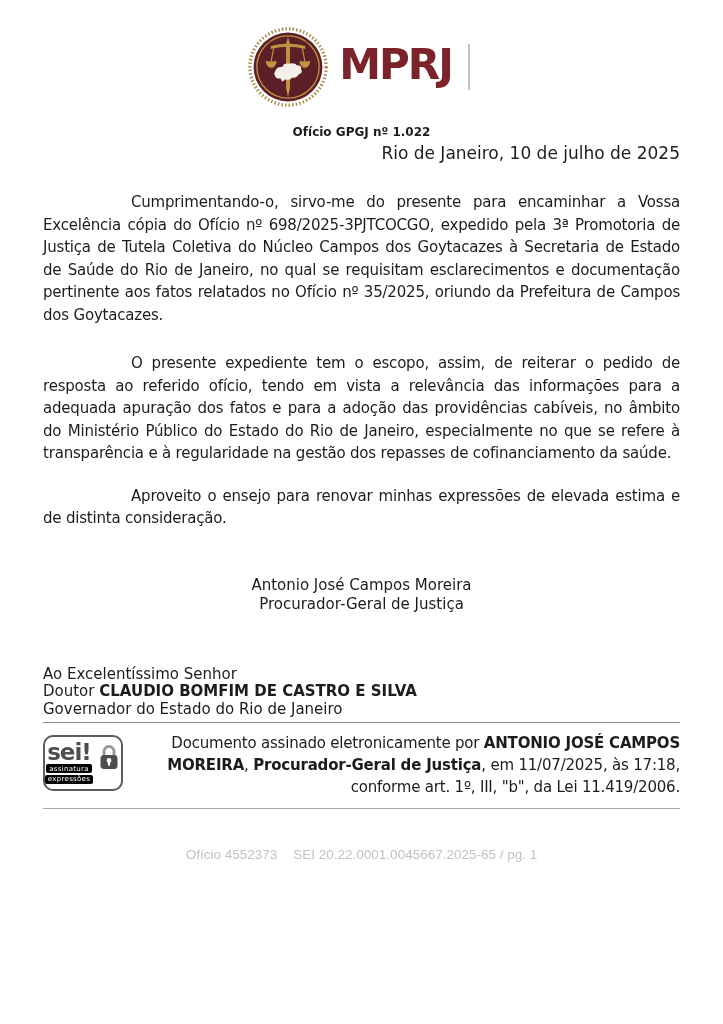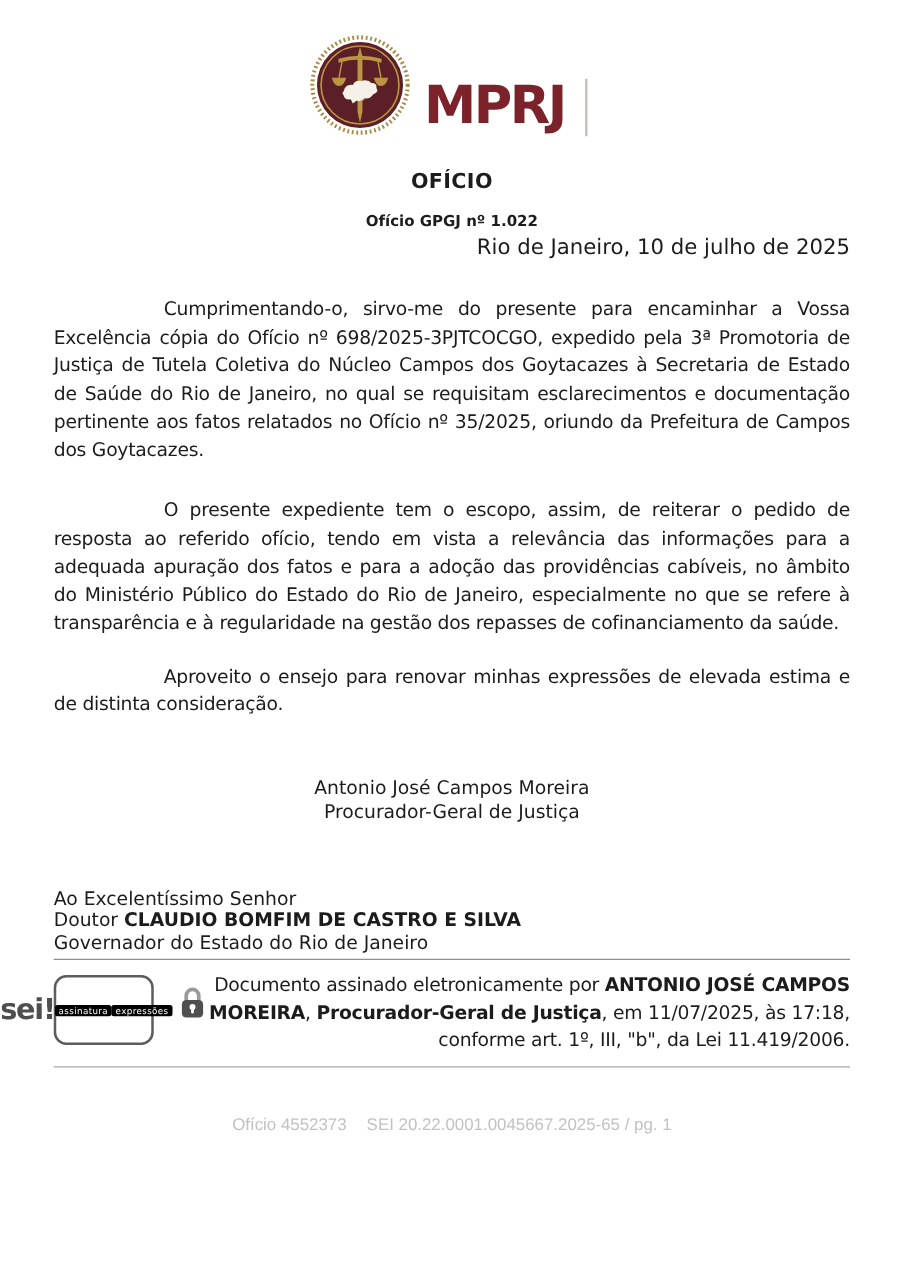--- a/index.html
+++ b/index.html
@@ -12,21 +12,21 @@
     height: 1024px;
     margin: 0 auto;
     background: #ffffff;
     padding: 25px 43px 0 43px;
     overflow: hidden;
   }
 
   
   .letterhead {
     display: flex;
-    align-items: flex-end;
+    align-items: center;
     justify-content: center;
     gap: 10px;
     height: 84px;
   }
   .seal { width: 82px; height: 82px; flex: 0 0 auto; }
   .wordmark {
     font-family: "DejaVu Sans", sans-serif;
     font-weight: 800;
     font-size: 42px;
     letter-spacing: -2px;
@@ -112,21 +112,21 @@
     height: 56px;
     border: 2.5px solid #5c5c5c;
     border-radius: 10px;
     display: flex;
     align-items: center;
     justify-content: center;
     gap: 4px;
     margin-top: 3px;
     background: #fff;
   }
-  .sei-left { display: flex; flex-direction: row; align-items: center; }
+  .sei-left { display: flex; flex-direction: column; align-items: center; }
   .sei-word {
     font-weight: bold;
     font-size: 23px;
     line-height: 0.9;
     color: #4e4e4e;
     letter-spacing: -1px;
   }
   .sei-bar {
     background: #000000;
     color: #ffffff;
@@ -174,21 +174,20 @@
         <path d="M22.5 43 L36.5 43 Q34.5 51 29.5 51 Q24.5 51 22.5 43 Z" fill="#bb9542"></path>
         <path d="M63.5 43 L77.5 43 Q75.5 51 70.5 51 Q65.5 51 63.5 43 Z" fill="#bb9542"></path>
         <rect x="45.5" y="62" width="9" height="3.2" rx="1.6" fill="#bb9542"></rect>
         <path d="M34 56 q2 -7 9 -6 q2 -5 8 -4 q7 -2 10 2 q6 0 5 5 q3 4 -3 6 q-3 5 -9 4 q-3 4 -7 2 l-4 3 l-2 -4 q-6 1 -7 -4 q-2 -2 0 -4 Z" fill="#f5f1e8"></path>
       </svg>
     </span>
     <div class="wordmark">MPRJ</div>
     <div class="head-divider"></div>
   </header>
 
-  <h1 class="doc-title">OFÍCIO</h1>
   <div class="office-ref">Ofício GPGJ nº 1.022</div>
   <div class="date-line">Rio de Janeiro, 10 de julho de 2025</div>
 
 
   <p class="body-par first">Cumprimentando-o, sirvo-me do presente para encaminhar a Vossa Excelência cópia do Ofício nº 698/2025-3PJTCOCGO, expedido pela 3ª Promotoria de Justiça de Tutela Coletiva do Núcleo Campos dos Goytacazes à Secretaria de Estado de Saúde do Rio de Janeiro, no qual se requisitam esclarecimentos e documentação pertinente aos fatos relatados no Ofício nº 35/2025, oriundo da Prefeitura de Campos dos Goytacazes.</p>
   <p class="body-par">O presente expediente tem o escopo, assim, de reiterar o pedido de resposta ao referido ofício, tendo em vista a relevância das informações para a adequada apuração dos fatos e para a adoção das providências cabíveis, no âmbito do Ministério Público do Estado do Rio de Janeiro, especialmente no que se refere à transparência e à regularidade na gestão dos repasses de cofinanciamento da saúde.</p>
   <p class="body-par last">Aproveito o ensejo para renovar minhas expressões de elevada estima e de distinta consideração.</p>
 
   <div class="signature-block">
     <div>Antonio José Campos Moreira</div>

